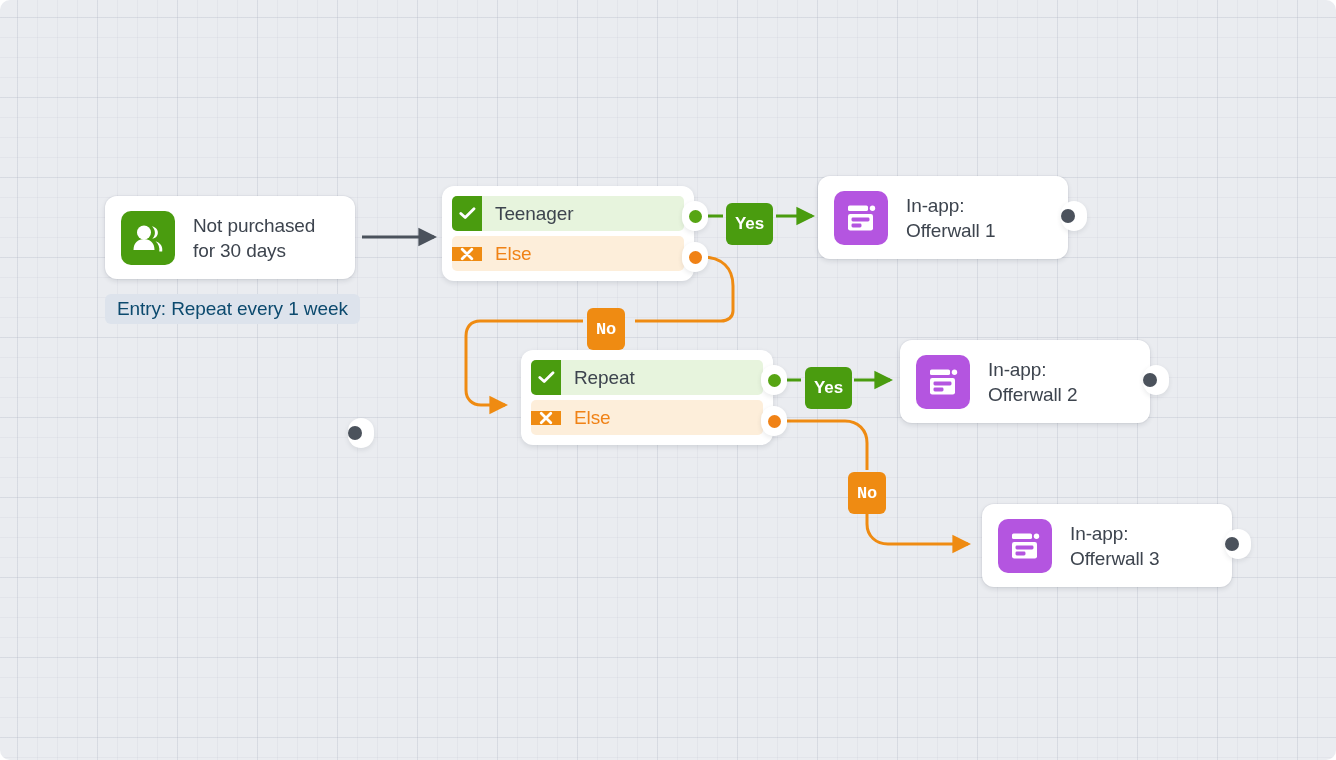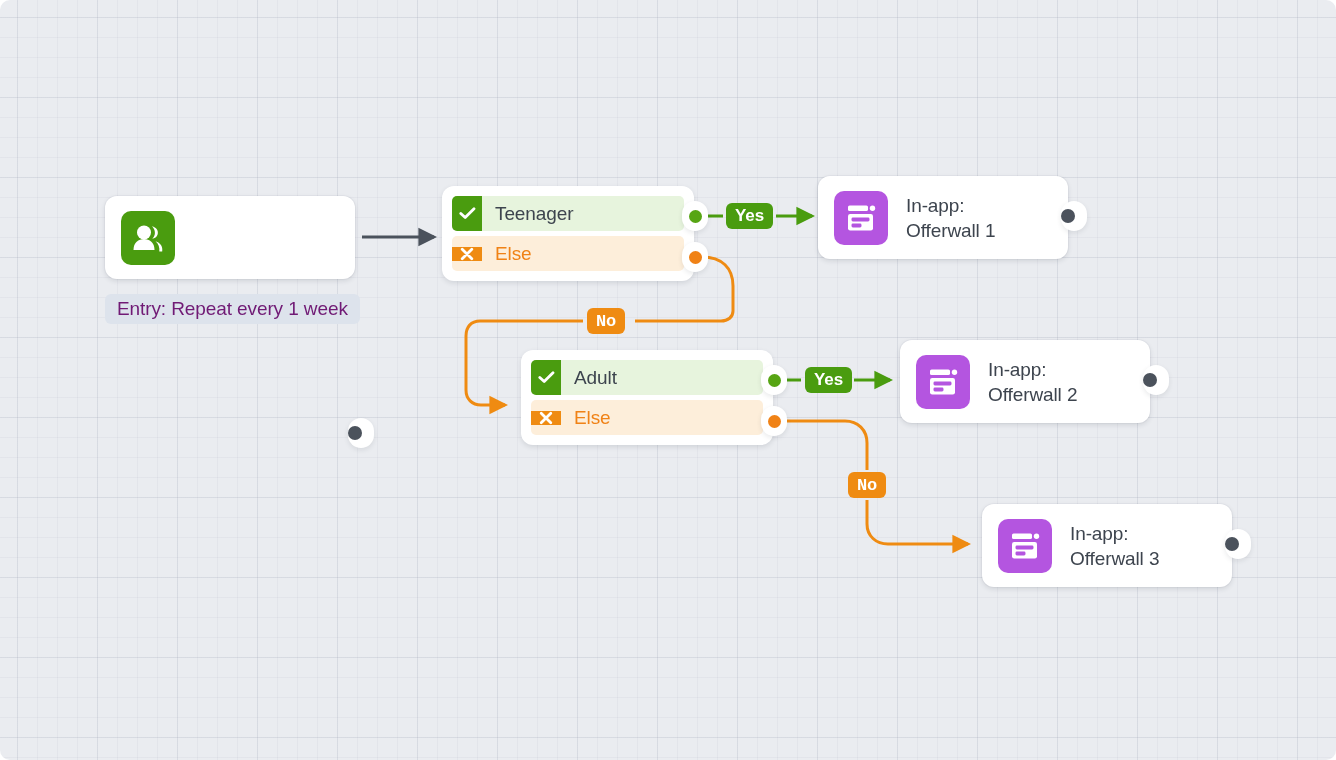--- a/index.html
+++ b/index.html
@@ -133,41 +133,41 @@
     height: 30px;
     background: #ffffff;
     border-radius: 14px;
     box-shadow: 0 2px 5px rgba(35,45,60,0.10);
   }
 
   
   .elabel {
     position: absolute;
     height: 26px;
-    padding: 0 9px;
+    padding: 8px 9px;
     border-radius: 6px;
     color: #ffffff;
     font-size: 17px;
     font-weight: bold;
     display: flex;
     align-items: center;
     justify-content: center;
     letter-spacing: -0.1px;
   }
   .elabel.green  { background: #4a9c0f; }
   .elabel.orange { background: #ef8b12; font-family: Liberation Mono, monospace; }
 
   
   .entry-pill {
     position: absolute;
     height: 30px;
     padding: 0 12px;
     border-radius: 6px;
     background: #dde3ec;
-    color: #701a75;
+    color: #0c4a6e;
     font-size: 19px;
     display: flex;
     align-items: center;
     letter-spacing: -0.1px;
   }
 </style>
 </head>
 <body>
 
 <div id="canvas">
@@ -231,20 +231,22 @@
       <div class="sq-icon green">
         <svg width="34" height="30" viewBox="0 0 34 30">
           <circle cx="13" cy="9.5" r="7" fill="#ffffff"></circle>
           <path d="M2.5,27 C2.5,19.5 7.5,16 13,16 C18.5,16 23.5,19.5 23.5,27 Z" fill="#ffffff"></path>
           <path d="M21,3.2 C25.3,4.3 27.8,7.6 26.6,11.6 C25.8,14.2 23.6,15.6 21.3,15.8
                    C23.9,13.6 24.6,9.6 23.2,6.6 C22.7,5.4 21.9,4.2 21,3.2 Z" fill="#ffffff"></path>
           <path d="M24.5,18.3 C29.5,20 32,23.4 31.2,28.6 C30.6,28.6 29.3,28.6 28.3,28.6
                    C28.9,24.4 27.4,20.8 24.5,18.3 Z" fill="#ffffff"></path>
         </svg>
       </div>
+      <div class="card-label">Not purchased
+for 30 days</div>
     </div>
     <div class="port-notch" style="left:243px; top:222px;"></div>
     <div class="port dark" style="left:243px; top:230px;"></div>
   </div>
 
   <div class="entry-pill" style="left:105px; top:294px;">
     <span>Entry: Repeat every 1 week</span>
   </div>
 
   <div class="cond" style="left:442px; top:186px;">
@@ -270,21 +272,21 @@
     <div class="port orange" style="left:247px; top:65px;"></div>
   </div>
 
   <div class="cond" style="left:521px; top:350px;">
     <div class="cond-row yes">
       <div class="cond-badge green">
         <svg width="17" height="13" viewBox="0 0 17 13">
           <path d="M1.8,6.4 L6.2,10.6 L15,1.8" stroke="#ffffff" stroke-width="2.8" fill="none" stroke-linecap="round" stroke-linejoin="round"></path>
         </svg>
       </div>
-      <div class="cond-text green-t">Adult</div>
+      <div class="cond-text green-t">Repeat</div>
     </div>
     <div class="cond-row no">
       <div class="cond-badge orange">
         <svg width="14" height="14" viewBox="0 0 14 14">
           <path d="M2.2,2.2 L11.8,11.8 M11.8,2.2 L2.2,11.8" stroke="#ffffff" stroke-width="2.8" stroke-linecap="round"></path>
         </svg>
       </div>
       <div class="cond-text orange-t">Else</div>
     </div>
     <div class="port-notch" style="left:240px; top:15px;"></div>

